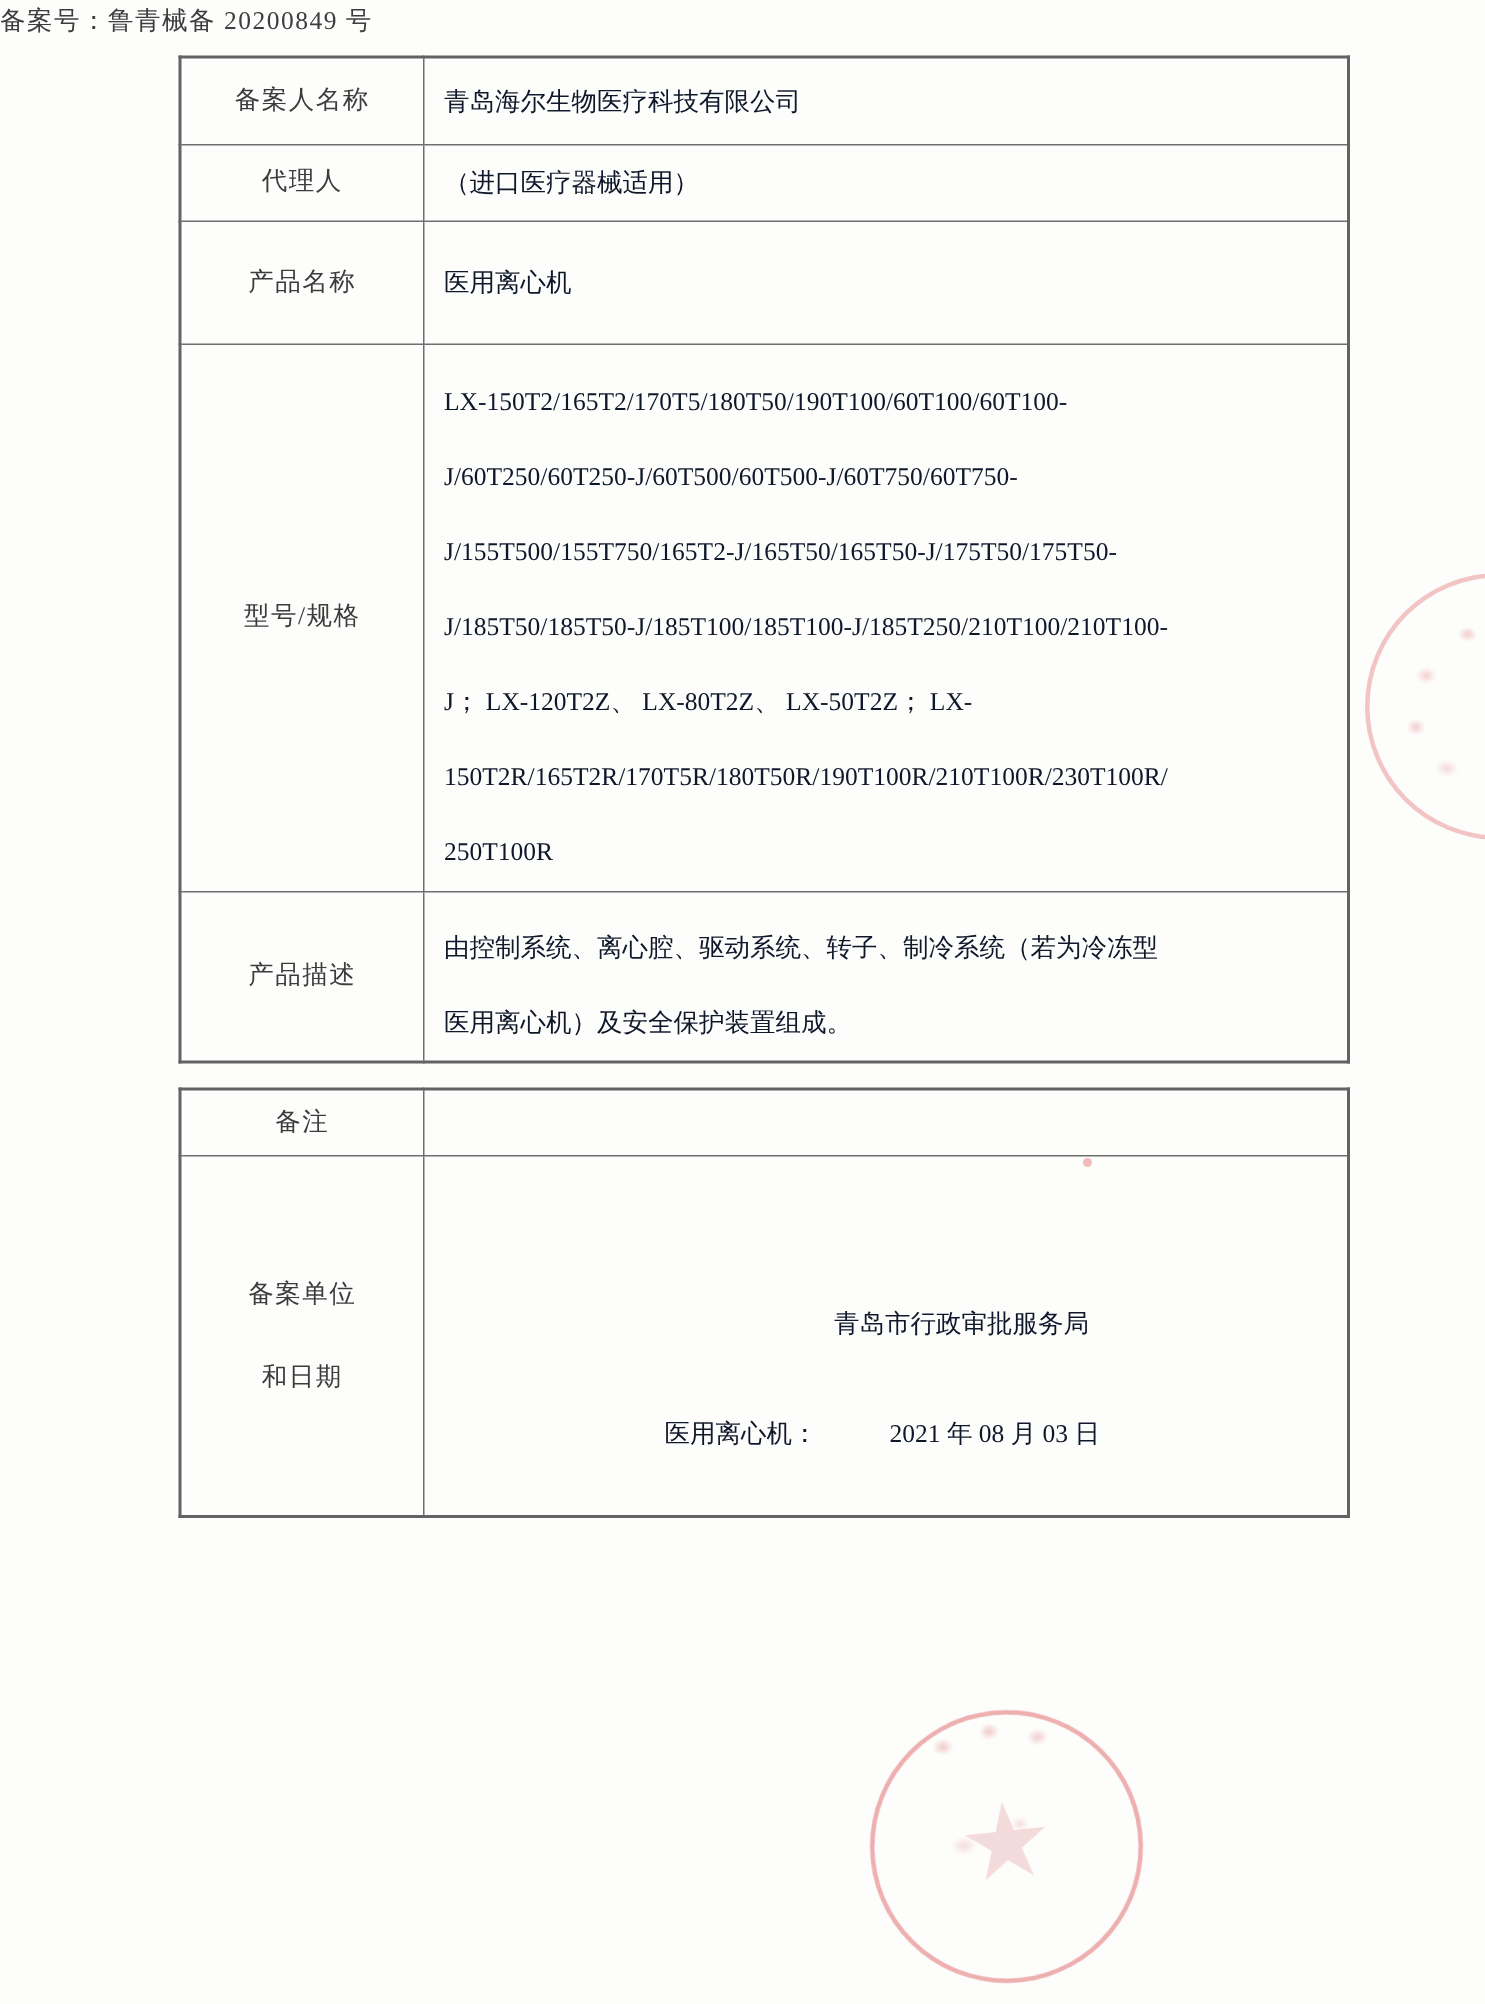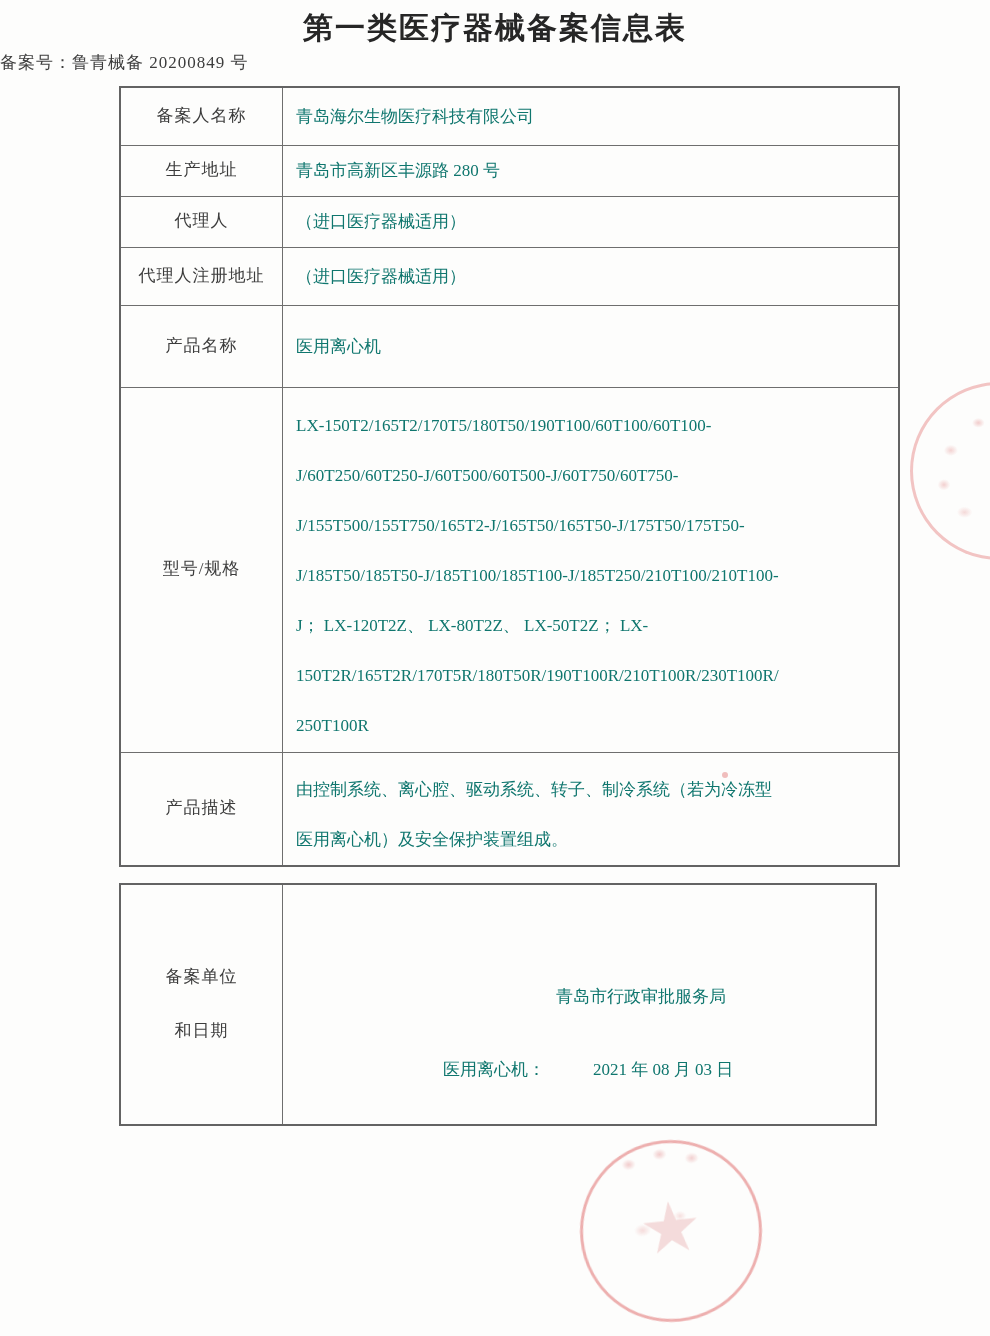--- a/index.html
+++ b/index.html
@@ -50,21 +50,21 @@
     line-height: 1.7;
     letter-spacing: 1px;
     color: #3c3c3c;
   }
   td.lbl.two-line { line-height: 2.7; }
   td.lbl.unit-lbl { line-height: 3.2; }
   td.val {
     width: 592px;
     padding: 4px 10px 4px 13px;
     white-space: pre-line;
-    color: #0f766e;
+    color: #0f172a;
     margin-left: 16px;
   }
   td.val.tall { line-height: 50px; padding-top: 12px; padding-bottom: 0; }
   td.val.unit-val { padding: 0; vertical-align: top; }
   .unit-inner { padding-top: 58px; }
   .agency-line { margin-left: 273px; line-height: 28px; }
   .date-line { margin-top: 25px; margin-left: 160px; line-height: 28px; }
   .date-value { margin-left: 48px; }
   
   .seal {
@@ -120,40 +120,31 @@
     border-radius: 50%;
     background: rgba(219,84,84,0.38);
     filter: blur(0.5px);
   }
 </style>
 </head>
 <body>
 
 <div class="page">
 
-  <div class="doc-title">第一类医疗器械备案信息表</div>
 
   <div class="filing-line"><span>备案号：</span><span>鲁青械备 20200849 号</span></div>
 
   <table class="t t1">
     <tbody>
         <tr style="height:58px">
       <td class="lbl">备案人名称</td>
       <td class="val">青岛海尔生物医疗科技有限公司</td>
     </tr>
     <tr style="height:51px">
-      <td class="lbl">生产地址</td>
-      <td class="val">青岛市高新区丰源路 280 号</td>
-    </tr>
-    <tr style="height:51px">
       <td class="lbl">代理人</td>
-      <td class="val">（进口医疗器械适用）</td>
-    </tr>
-    <tr style="height:58px">
-      <td class="lbl">代理人注册地址</td>
       <td class="val">（进口医疗器械适用）</td>
     </tr>
     <tr style="height:82px">
       <td class="lbl">产品名称</td>
       <td class="val">医用离心机</td>
     </tr>
     <tr style="height:365px">
       <td class="lbl">型号/规格</td>
       <td class="val tall">LX-150T2/165T2/170T5/180T50/190T100/60T100/60T100-
 J/60T250/60T250-J/60T500/60T500-J/60T750/60T750-
@@ -166,20 +157,24 @@
     <tr style="height:102px">
       <td class="lbl">产品描述</td>
       <td class="val tall">由控制系统、离心腔、驱动系统、转子、制冷系统（若为冷冻型
 医用离心机）及安全保护装置组成。</td>
     </tr>
   </tbody>
     </table>
 
   <table class="t t2">
     <tbody>
+        <tr style="height:45px">
+      <td class="lbl">备注</td>
+      <td class="val"></td>
+    </tr>
     <tr style="height:158px">
       <td class="lbl unit-lbl">备案单位
 和日期</td>
       <td class="val unit-val">
         <div class="unit-inner">
           <div class="agency-line">青岛市行政审批服务局</div>
           <div class="date-line"><span>医用离心机：</span><span class="date-value">2021 年 08 月 03 日</span></div>
         </div>
       </td>
     </tr>

